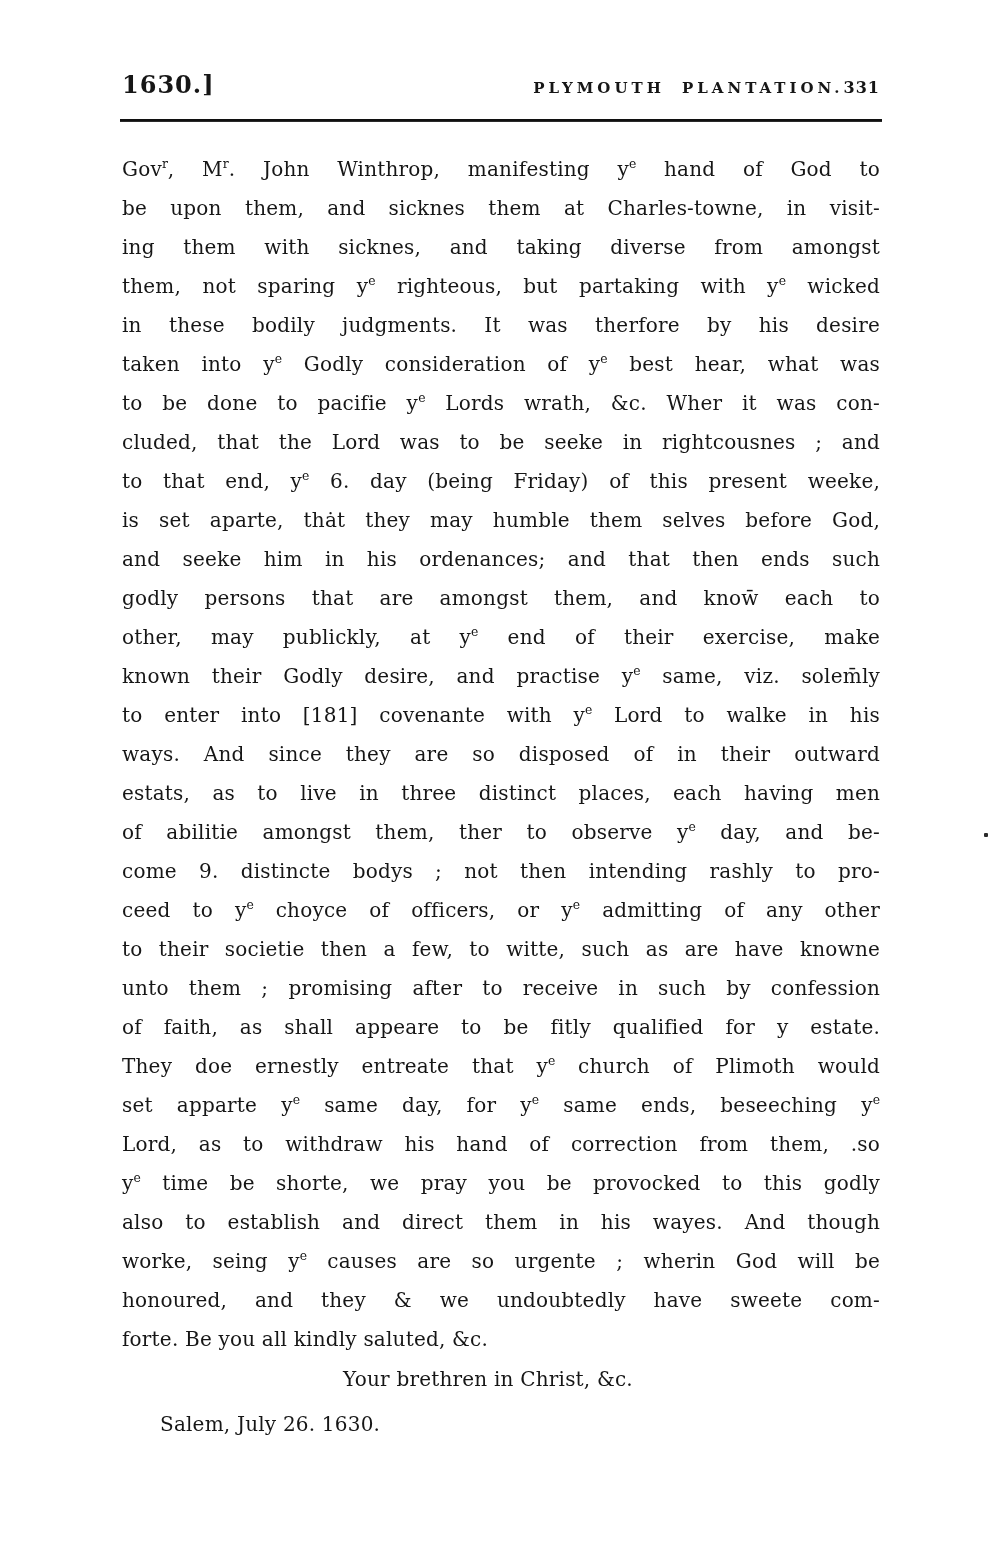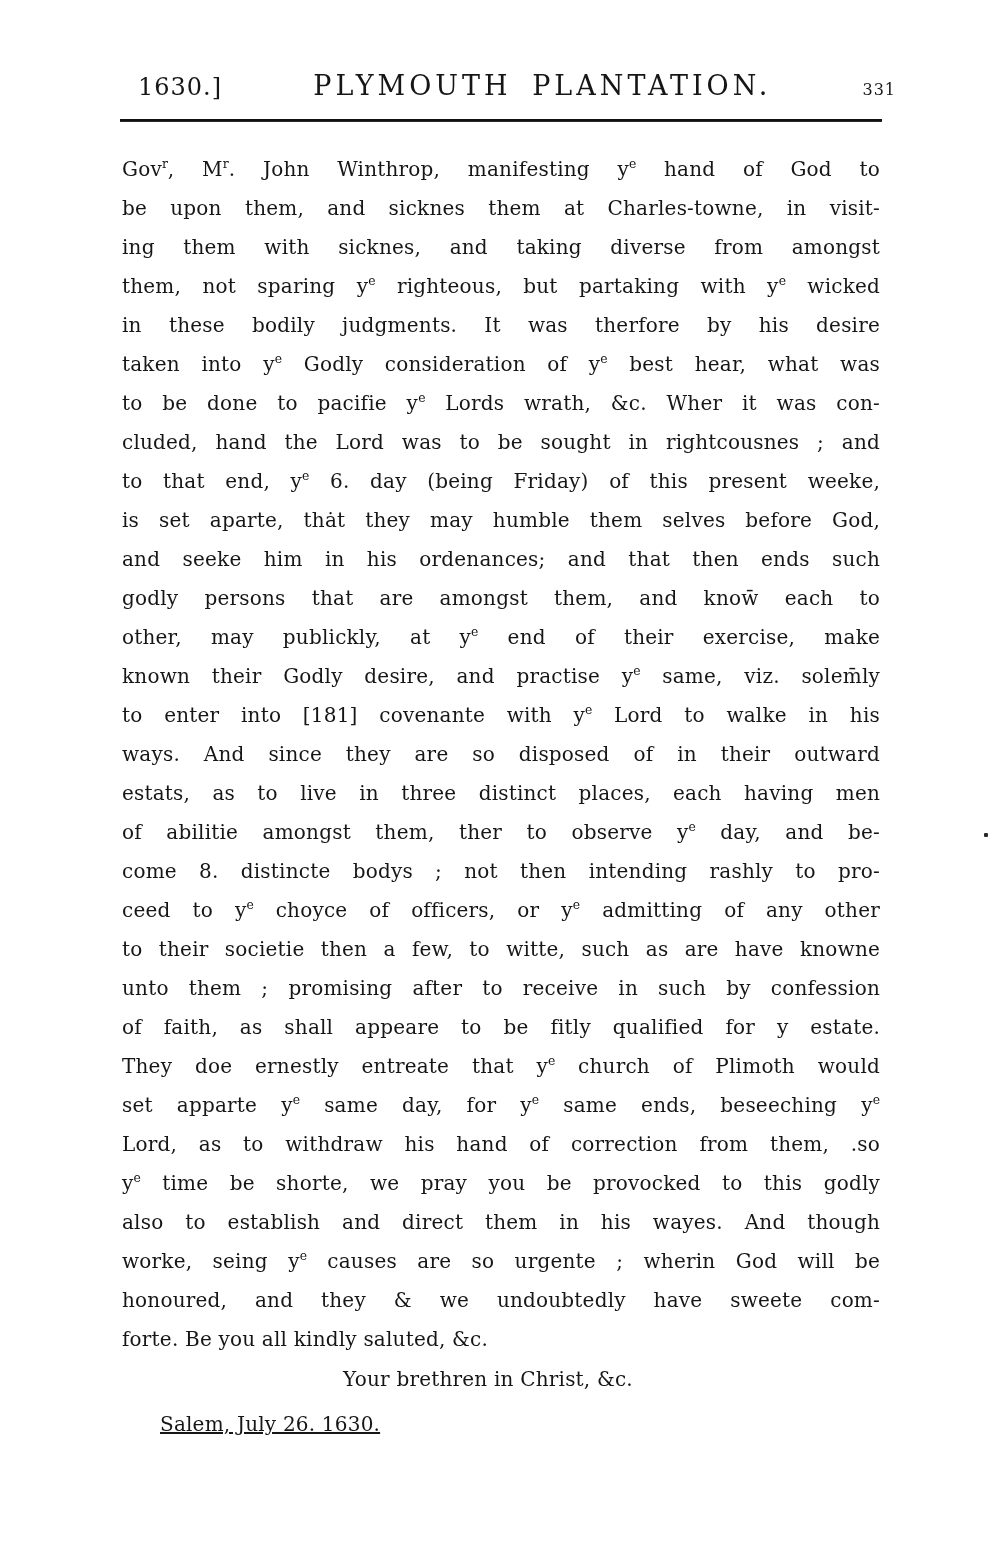--- a/index.html
+++ b/index.html
@@ -8,27 +8,27 @@
     width: 1000px; height: 1552px;
     position: relative;
     font-family: "DejaVu Serif", "Liberation Serif", serif;
     color: #161616;
     overflow: hidden;
   }
   .page { position: absolute; inset: 0; background: #ffffff; }
 
   .header {
     position: absolute;
-    left: 138px; width: 758px; top: 70px; height: 30px;
-    display: flex; align-items: baseline;
+    left: 122px; width: 758px; top: 70px; height: 30px;
+    display: flex; align-items: baseline; font-weight: bold;
   }
   .header .year  { font-size: 24px; letter-spacing: 1px; flex: 0 0 auto; }
   .header .title {
-    flex: 1 1 auto; text-align: center;
-    font-size: 27px; letter-spacing: 4px; word-spacing: 8px;
+    flex: 1 1 auto; text-align: right;
+    font-size: 15px; letter-spacing: 4px; word-spacing: 8px;
   }
   .header .pageno { font-size: 16px; flex: 0 0 auto; letter-spacing: 1px; }
 
   .rule {
     position: absolute;
     left: 120px; width: 762px; top: 119px; height: 3px;
     background: #101010;
     border-bottom: 1px solid #2a2a2a;
   }
 
@@ -56,21 +56,20 @@
     text-align: center;
     padding-right: 26px;
     height: 40px;
     line-height: 40px;
   }
   .dateline {
     padding-left: 38px;
     margin-top: 5px;
     height: 40px;
     line-height: 40px;
-    text-decoration: underline;
   }
   .speck {
     position: absolute;
     left: 984px; top: 833px;
     width: 4px; height: 4px;
     background: #2b2b2b;
     border-radius: 1px;
   }
 </style>
 </head>
@@ -87,32 +86,32 @@
   <div class="rule"></div>
 
   <div class="body-text">
     <div class="line">Gov<sup>r</sup>, M<sup>r</sup>. John Winthrop, manifesting y<sup>e</sup> hand of God to</div>
     <div class="line">be upon them, and sicknes them at Charles-towne, in visit-</div>
     <div class="line">ing them with sicknes, and taking diverse from amongst</div>
     <div class="line">them, not sparing y<sup>e</sup> righteous, but partaking with y<sup>e</sup> wicked</div>
     <div class="line">in these bodily judgments. It was therfore by his desire</div>
     <div class="line">taken into y<sup>e</sup> Godly consideration of y<sup>e</sup> best hear, what was</div>
     <div class="line">to be done to pacifie y<sup>e</sup> Lords wrath, &amp;c. Wher it was con-</div>
-    <div class="line">cluded, hand the Lord was to be sought in rightcousnes ; and</div>
+    <div class="line">cluded, that the Lord was to be seeke in rightcousnes ; and</div>
     <div class="line">to that end, y<sup>e</sup> 6. day (being Friday) of this present weeke,</div>
     <div class="line">is set aparte, thȧt they may humble them selves before God,</div>
     <div class="line">and seeke him in his ordenances; and that then ends such</div>
     <div class="line">godly persons that are amongst them, and know̄ each to</div>
     <div class="line">other, may publickly, at y<sup>e</sup> end of their exercise, make</div>
     <div class="line">known their Godly desire, and practise y<sup>e</sup> same, viz. solem̄ly</div>
     <div class="line">to enter into [181] covenante with y<sup>e</sup> Lord to walke in his</div>
     <div class="line">ways. And since they are so disposed of in their outward</div>
     <div class="line">estats, as to live in three distinct places, each having men</div>
     <div class="line">of abilitie amongst them, ther to observe y<sup>e</sup> day, and be-</div>
-    <div class="line">come 8. distincte bodys ; not then intending rashly to pro-</div>
+    <div class="line">come 9. distincte bodys ; not then intending rashly to pro-</div>
     <div class="line">ceed to y<sup>e</sup> choyce of officers, or y<sup>e</sup> admitting of any other</div>
     <div class="line">to their societie then a few, to witte, such as are have knowne</div>
     <div class="line">unto them ; promising after to receive in such by confession</div>
     <div class="line">of faith, as shall appeare to be fitly qualified for y estate.</div>
     <div class="line">They doe ernestly entreate that y<sup>e</sup> church of Plimoth would</div>
     <div class="line">set apparte y<sup>e</sup> same day, for y<sup>e</sup> same ends, beseeching y<sup>e</sup></div>
     <div class="line">Lord, as to withdraw his hand of correction from them, .so</div>
     <div class="line">y<sup>e</sup> time be shorte, we pray you be provocked to this godly</div>
     <div class="line">also to establish and direct them in his wayes. And though</div>
     <div class="line">worke, seing y<sup>e</sup> causes are so urgente ; wherin God will be</div>

